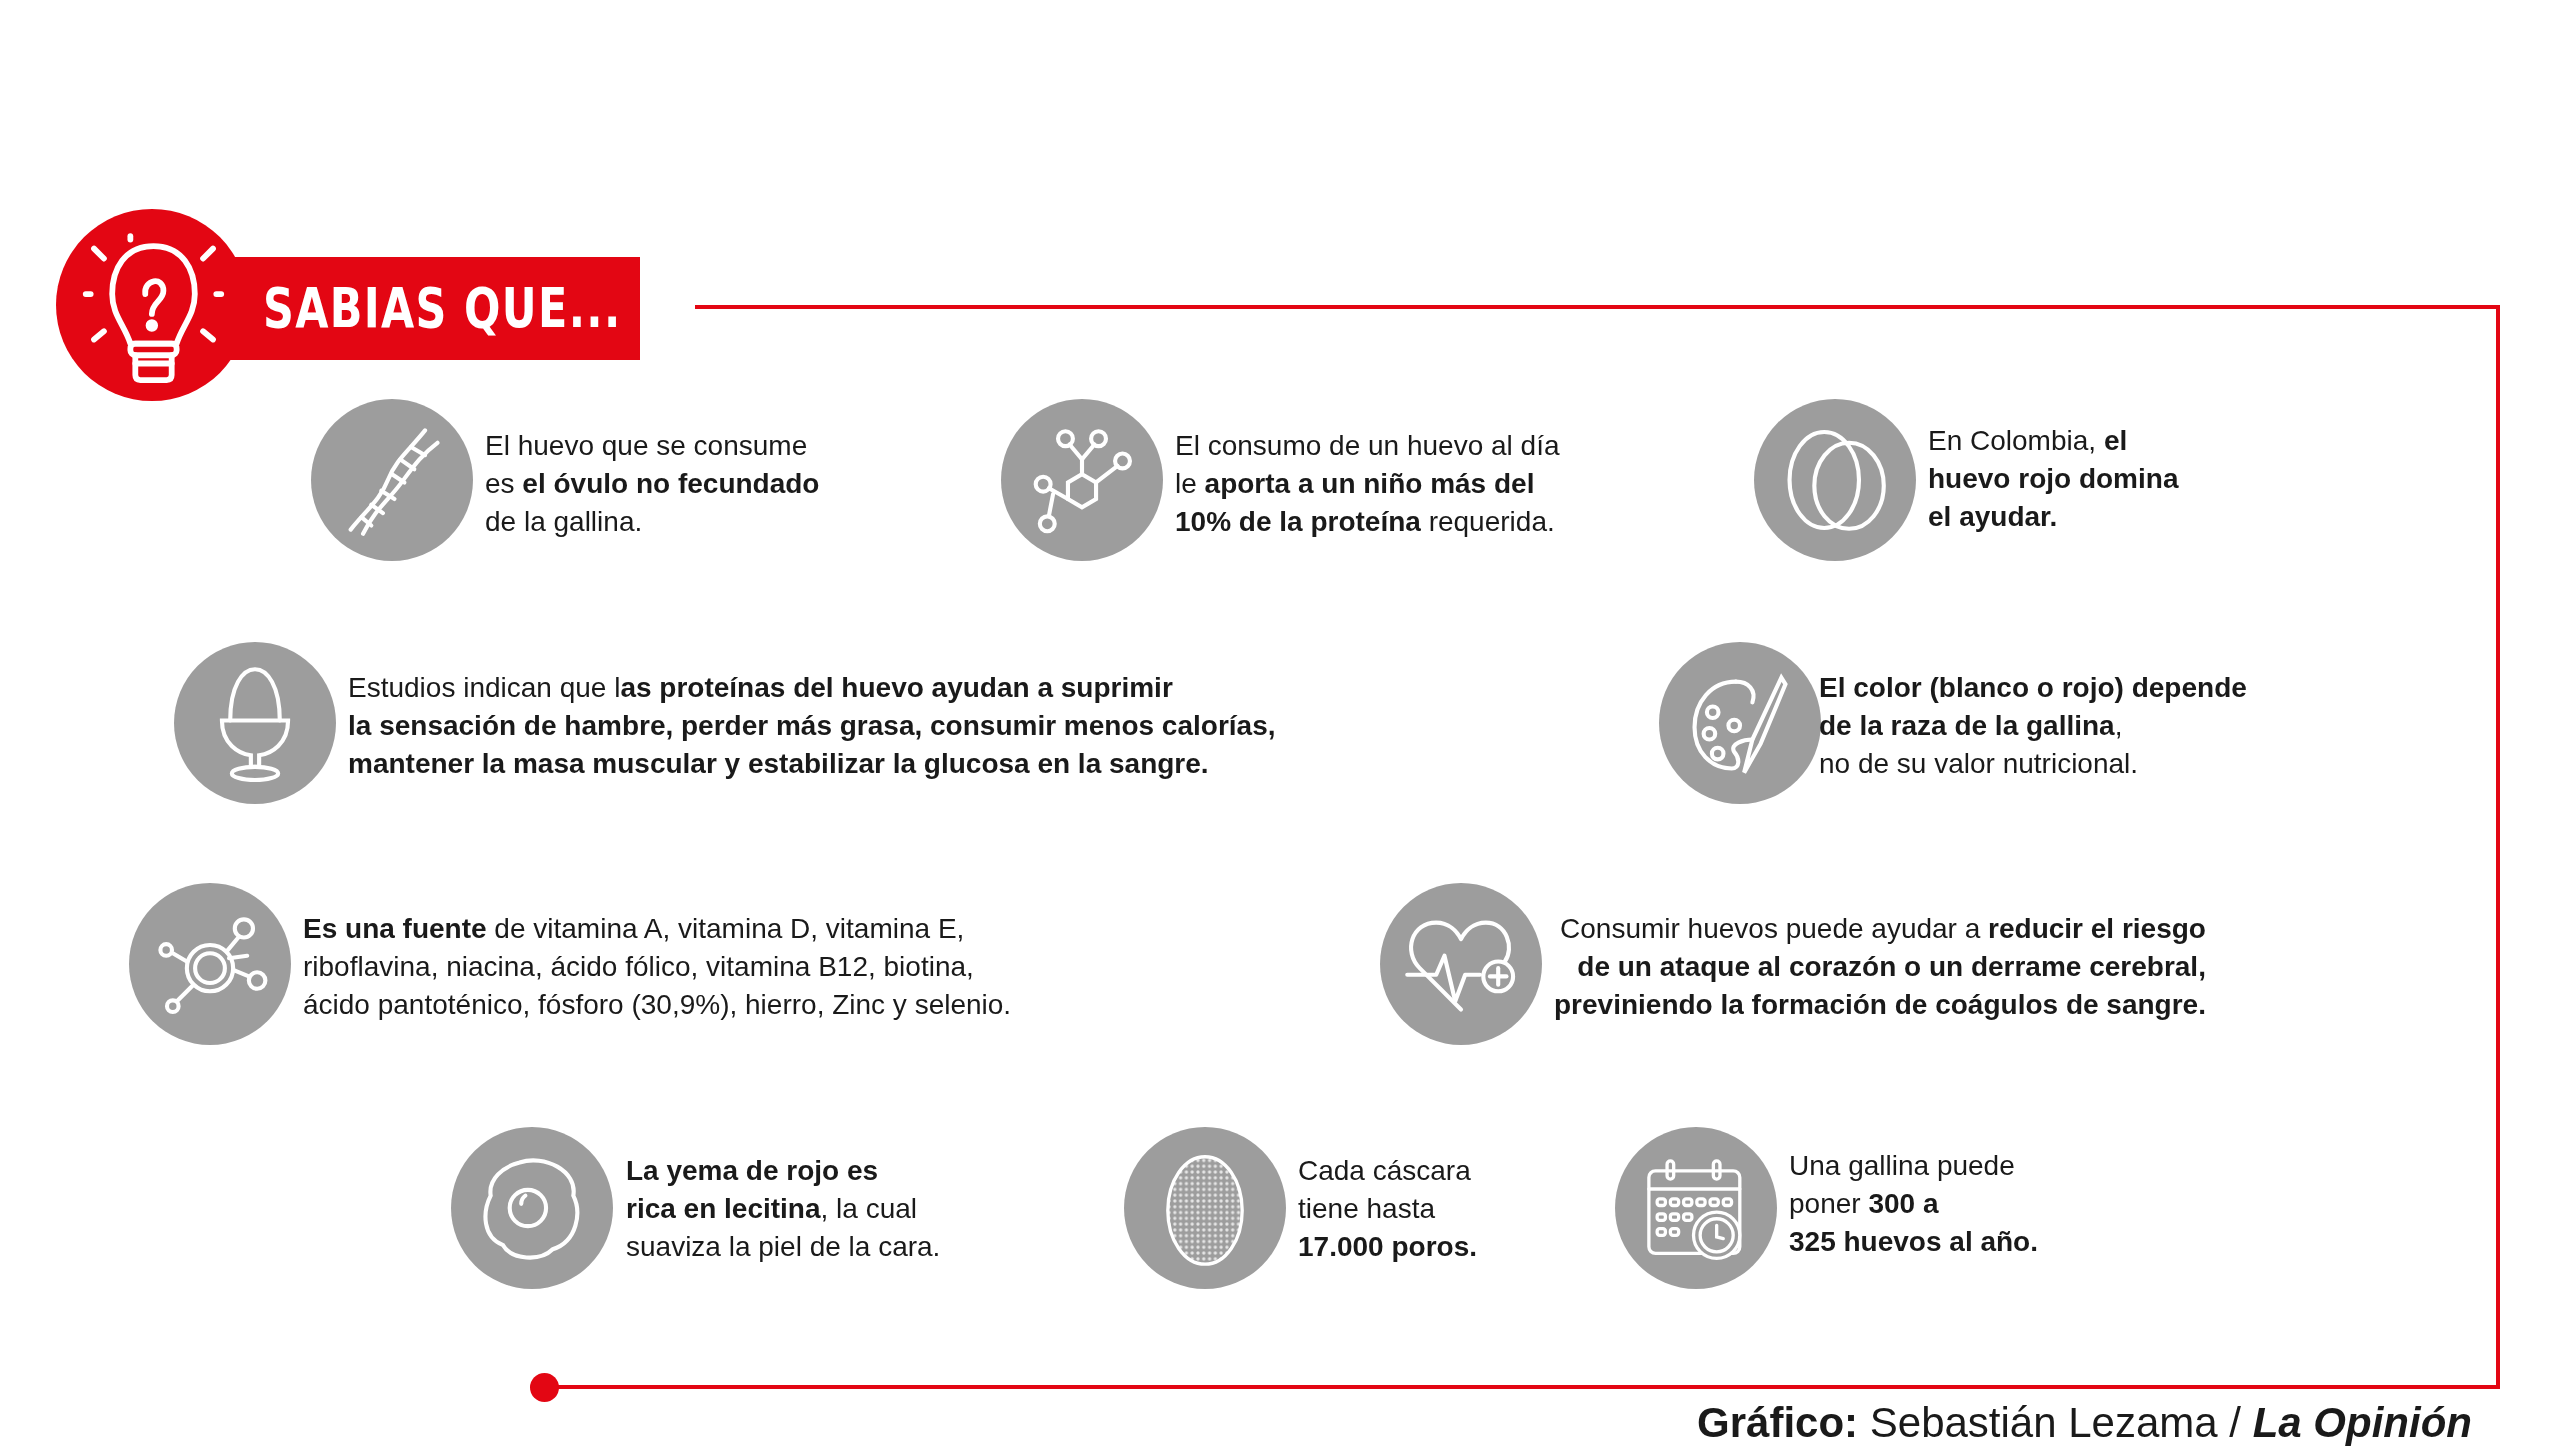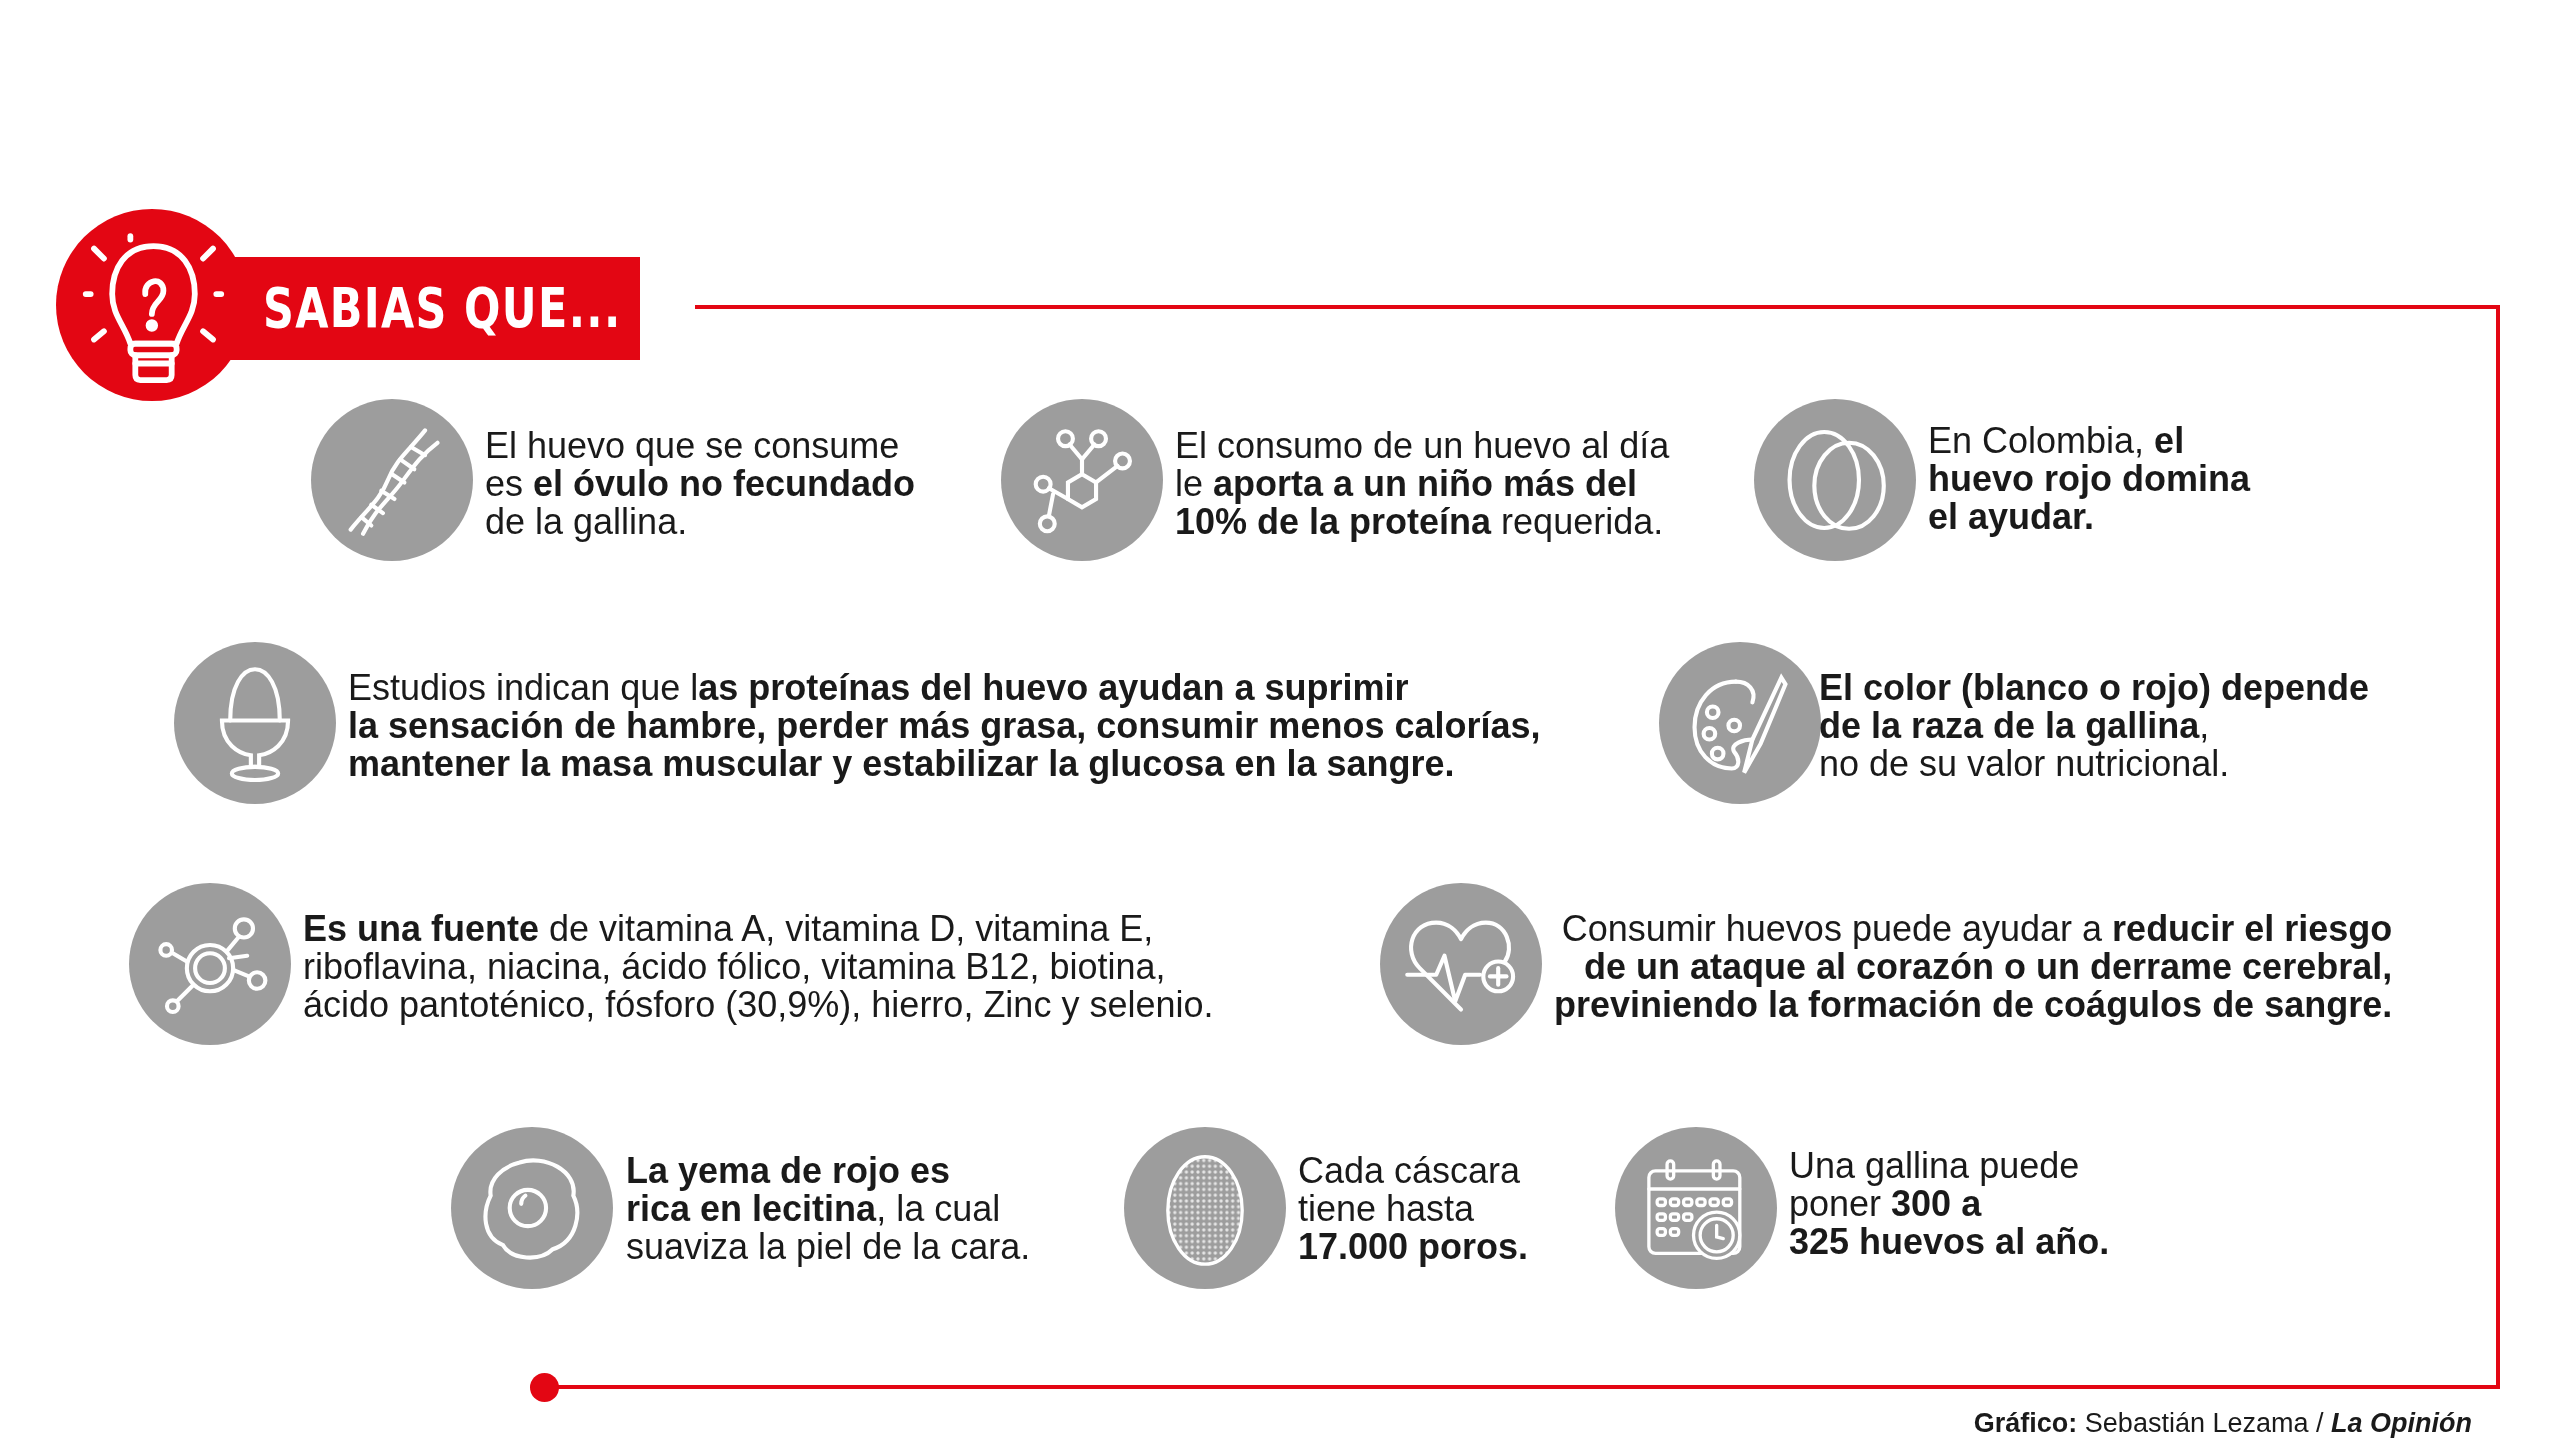--- a/index.html
+++ b/index.html
@@ -8,23 +8,23 @@
   .frame-top{left:695px;top:305px;width:1804px;height:4.1px;background:#e30613;}
   .frame-right{left:2496px;top:305px;width:4.1px;height:1084px;background:#e30613;}
   .frame-bottom{left:544px;top:1385px;width:1955px;height:4.1px;background:#e30613;}
   .frame-dot{left:530px;top:1373px;width:29px;height:29px;border-radius:50%;background:#e30613;}
   .badge-circle{left:56px;top:209px;width:192px;height:192px;border-radius:50%;background:#e30613;}
   .badge-bar{left:223px;top:257px;width:417px;height:103px;background:#e30613;}
   .badge-title{left:263px;top:263px;height:91px;line-height:91px;color:#fff;font-family:"DejaVu Sans","Liberation Sans",sans-serif;font-weight:bold;font-size:55px;letter-spacing:1.7px;transform:scaleX(0.78);transform-origin:left center;white-space:nowrap;}
   .bulb{left:79px;top:228px;width:149px;height:157px;}
   .icon-circle{position:absolute;width:162px;height:162px;border-radius:50%;background:#9d9d9d;display:flex;align-items:center;justify-content:center;}
   .icon-circle svg{width:124px;height:124px;}
-  .fact-text{position:absolute;font-size:36px;line-height:38px;color:#1a1a1a;white-space:nowrap;}
+  .fact-text{position:absolute;font-size:28px;line-height:38px;color:#1a1a1a;white-space:nowrap;}
   .fact-text b{font-weight:bold;}
-  .credit{right:104px;top:1403px;font-size:27px;line-height:40px;white-space:nowrap;color:#1a1a1a;}
+  .credit{right:104px;top:1403px;font-size:42px;line-height:40px;white-space:nowrap;color:#1a1a1a;}
   .credit b{font-weight:bold;}
   .credit i{font-style:italic;font-weight:bold;}
 </style>
 </head>
 <body>
 
 <div class="abs frame-top"></div>
 <div class="abs frame-right"></div>
 <div class="abs frame-bottom"></div>
 <div class="abs frame-dot"></div>

